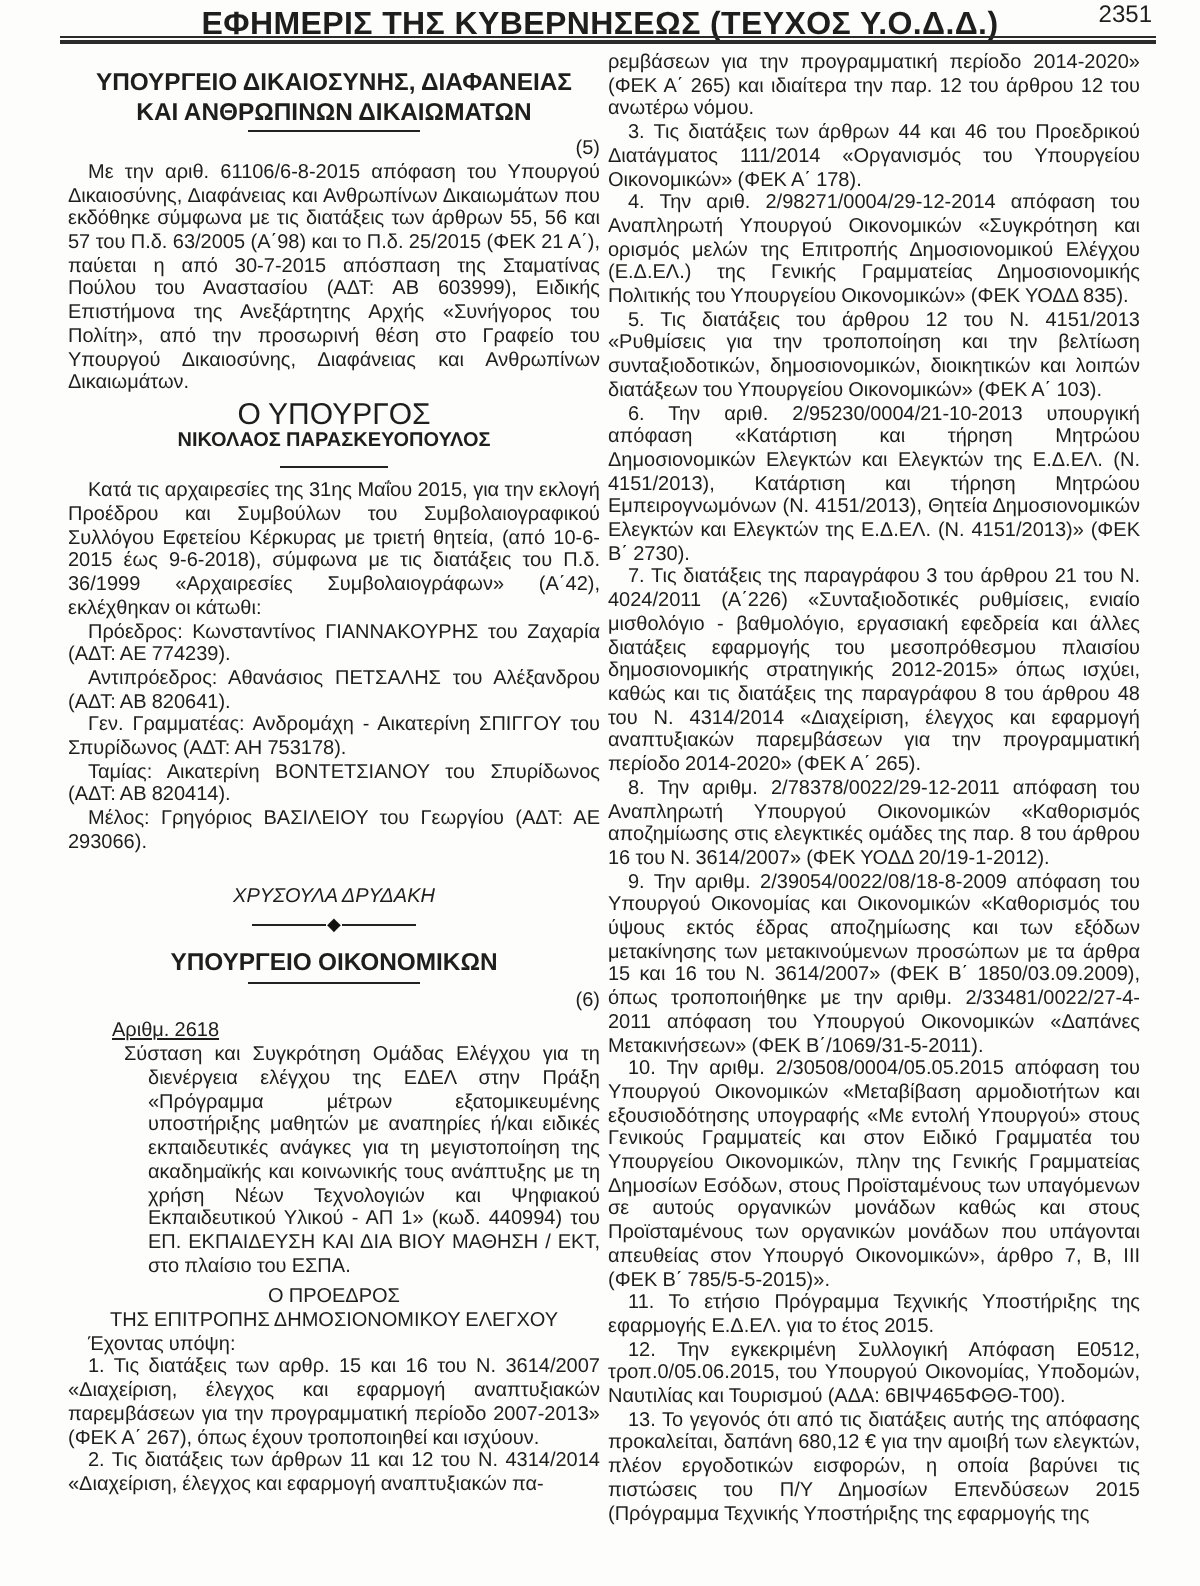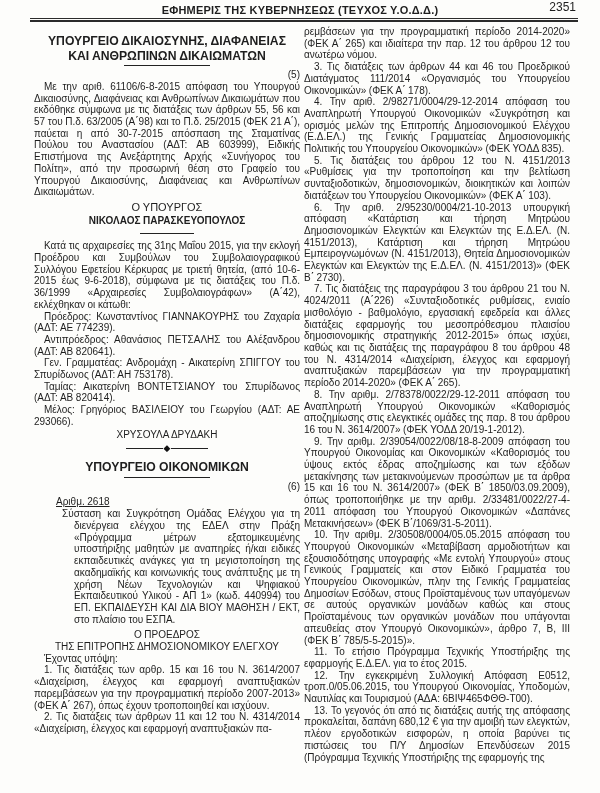--- a/index.html
+++ b/index.html
@@ -8,21 +8,21 @@
     background:#e8e8e6;
     font-family:"Liberation Sans", sans-serif;
   }
   .page {
     position:relative; width:600px; height:793px;
     background:#fdfdfb; overflow:hidden; color:#1e1e1e;
   }
   
   .gz-title {
     position:absolute; top:4px; left:0; right:0;
-    text-align:center; font-weight:bold; font-size:11px; letter-spacing:.2px;
+    text-align:center; font-weight:bold; font-size:16px; letter-spacing:.2px;
   }
   .gz-pagenum { position:absolute; top:0; right:24px; font-size:12px; }
   .header-rule {
     position:absolute; top:18px; left:30px; right:22px; height:1px;
     border-top:1px solid #2b2b2b; border-bottom:2px solid #2b2b2b;
   }
   
   .columns {
     position:absolute; top:26px; left:34px; width:544px;
     display:flex; gap:4px;
@@ -36,23 +36,23 @@
     font-weight:bold; text-align:center; font-size:12.2px; line-height:14.6px;
     margin:8px 2px 3px; padding-bottom:3px; position:relative;
   }
   .ministry-title::after {
     content:""; position:absolute; left:50%; bottom:0; transform:translateX(-50%);
     width:86px; border-bottom:1.3px solid #222;
   }
   .marker       { text-align:right; }
   .p            { text-indent:10px; }
   .p-cont       { }
-  .role         { text-align:center; margin-top:4px; font-size:11px; text-indent:0; }
+  .role         { text-align:center; margin-top:4px; font-size:15px; text-indent:0; }
   .name-bold    { text-align:center; font-weight:bold; margin-top:1px; }
-  .name         { text-align:center; margin-top:1px; }
+  .name         { text-align:center; margin-top:15px;font-style:italic; }
   .short-rule   { width:54px; margin:7px auto 6px; border-top:1.7px solid #222; }
   .diamond-sep  { display:flex; justify-content:center; align-items:center; margin:5px 0 0; }
   .diamond-sep .dline { width:37px; border-top:1.4px solid #222; }
   .diamond-sep .dmark { font-size:9px; line-height:7px; padding:0 1px; color:#111; }
   .center-block { text-align:center; margin-top:4px; }
   .num-label    { margin:3px 0 0 22px; text-align:left; text-decoration:underline; }
   .subject      { padding-left:40px; text-indent:-12px; margin-top:1px; }
 </style>
 </head>
 <body>

